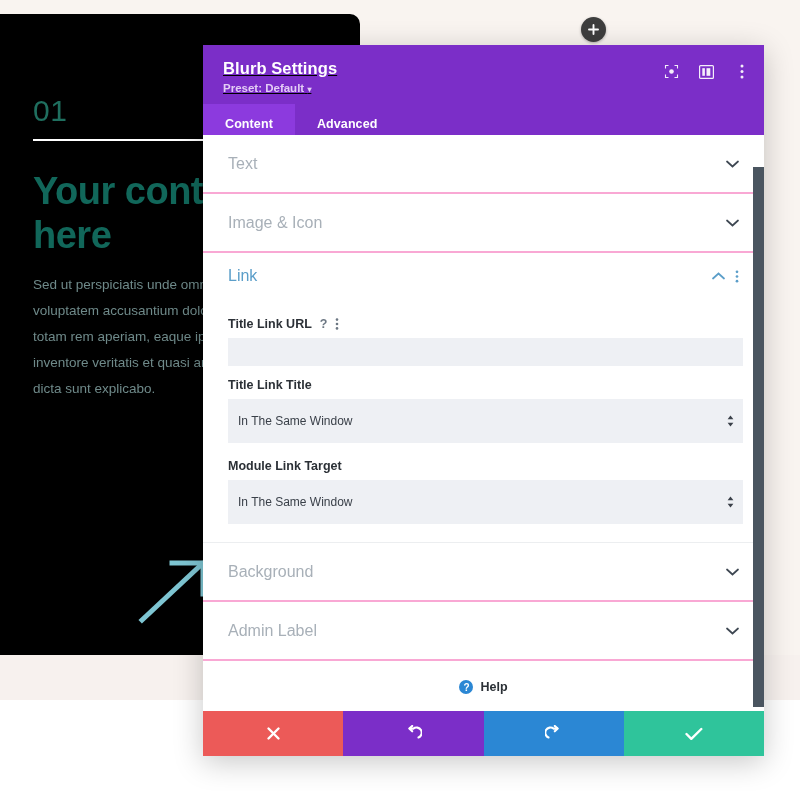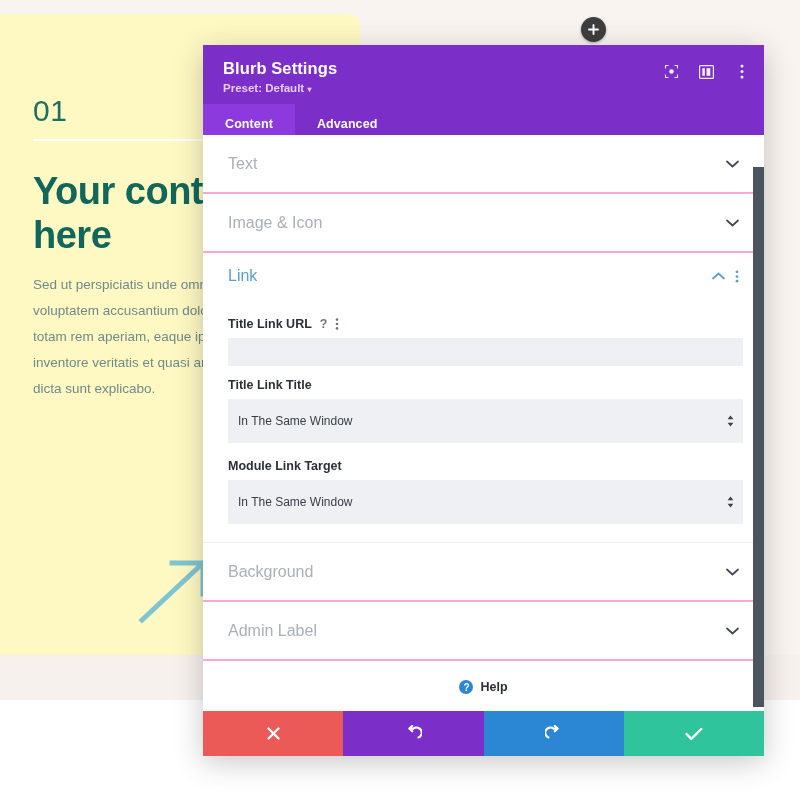--- a/index.html
+++ b/index.html
@@ -30,21 +30,21 @@
     position: absolute;
     left: 0; top: 655px;
     width: 800px; height: 45px;
     background: #f7f1ee;
   }
 
   .content-card {
     position: absolute;
     left: 0; top: 14px;
     width: 360px; height: 641px;
-    background: #fef9c3;
+    background: #000000;
     border-top-right-radius: 10px;
     border-bottom-right-radius: 0px;
   }
 
   .blurb-number {
     position: absolute;
     left: 33px; top: 80px;
     font-size: 30px;
     color: #1f6f5f;
     font-weight: 400;
@@ -110,20 +110,21 @@
     display: flex;
     flex-direction: column;
     overflow: hidden;
   }
 
   .modal-header {
     background: #7b2ec8;
     padding: 14px 20px 10px 20px;
     position: relative;
     flex: none;
+    text-decoration: underline;
   }
   .modal-title {
     color: #ffffff;
     font-size: 16.5px;
     font-weight: bold;
     letter-spacing: 0.1px;
   }
   .modal-preset {
     color: #e3cdf5;
     font-size: 11.5px;

